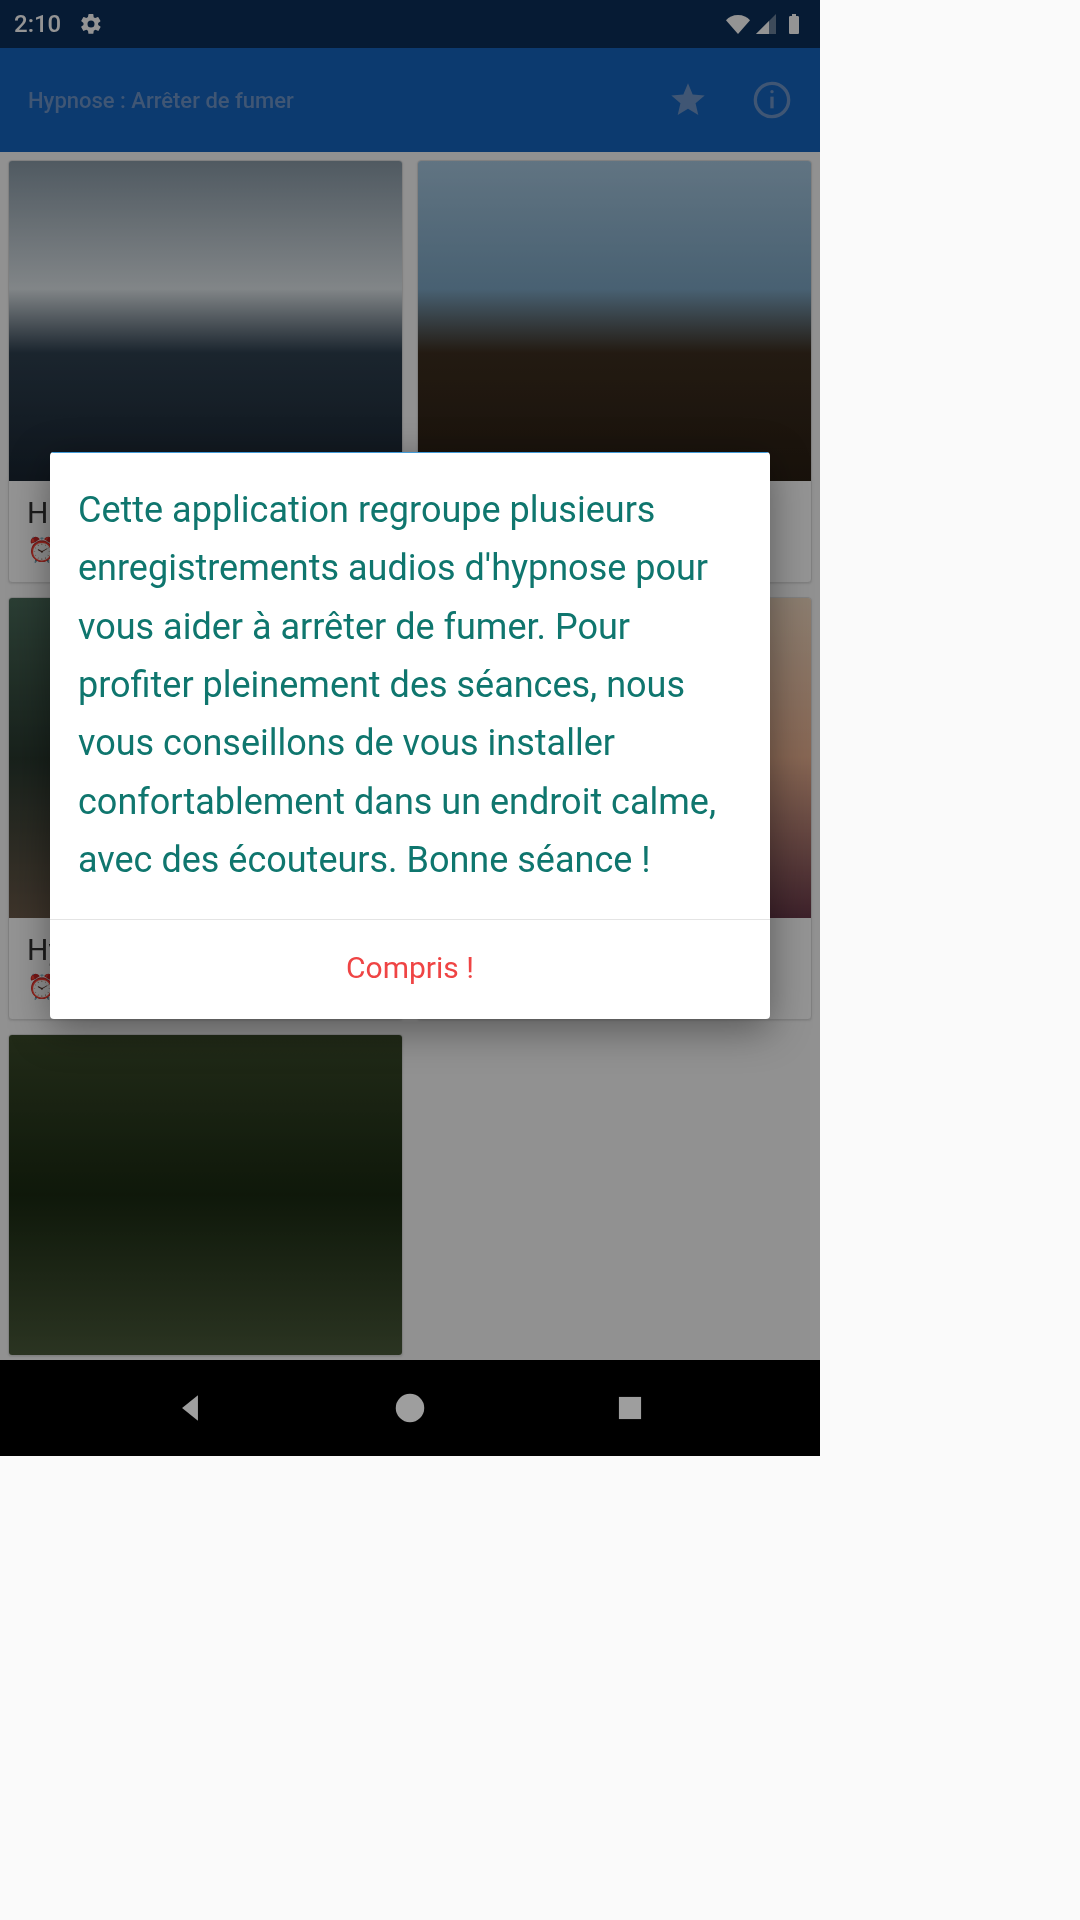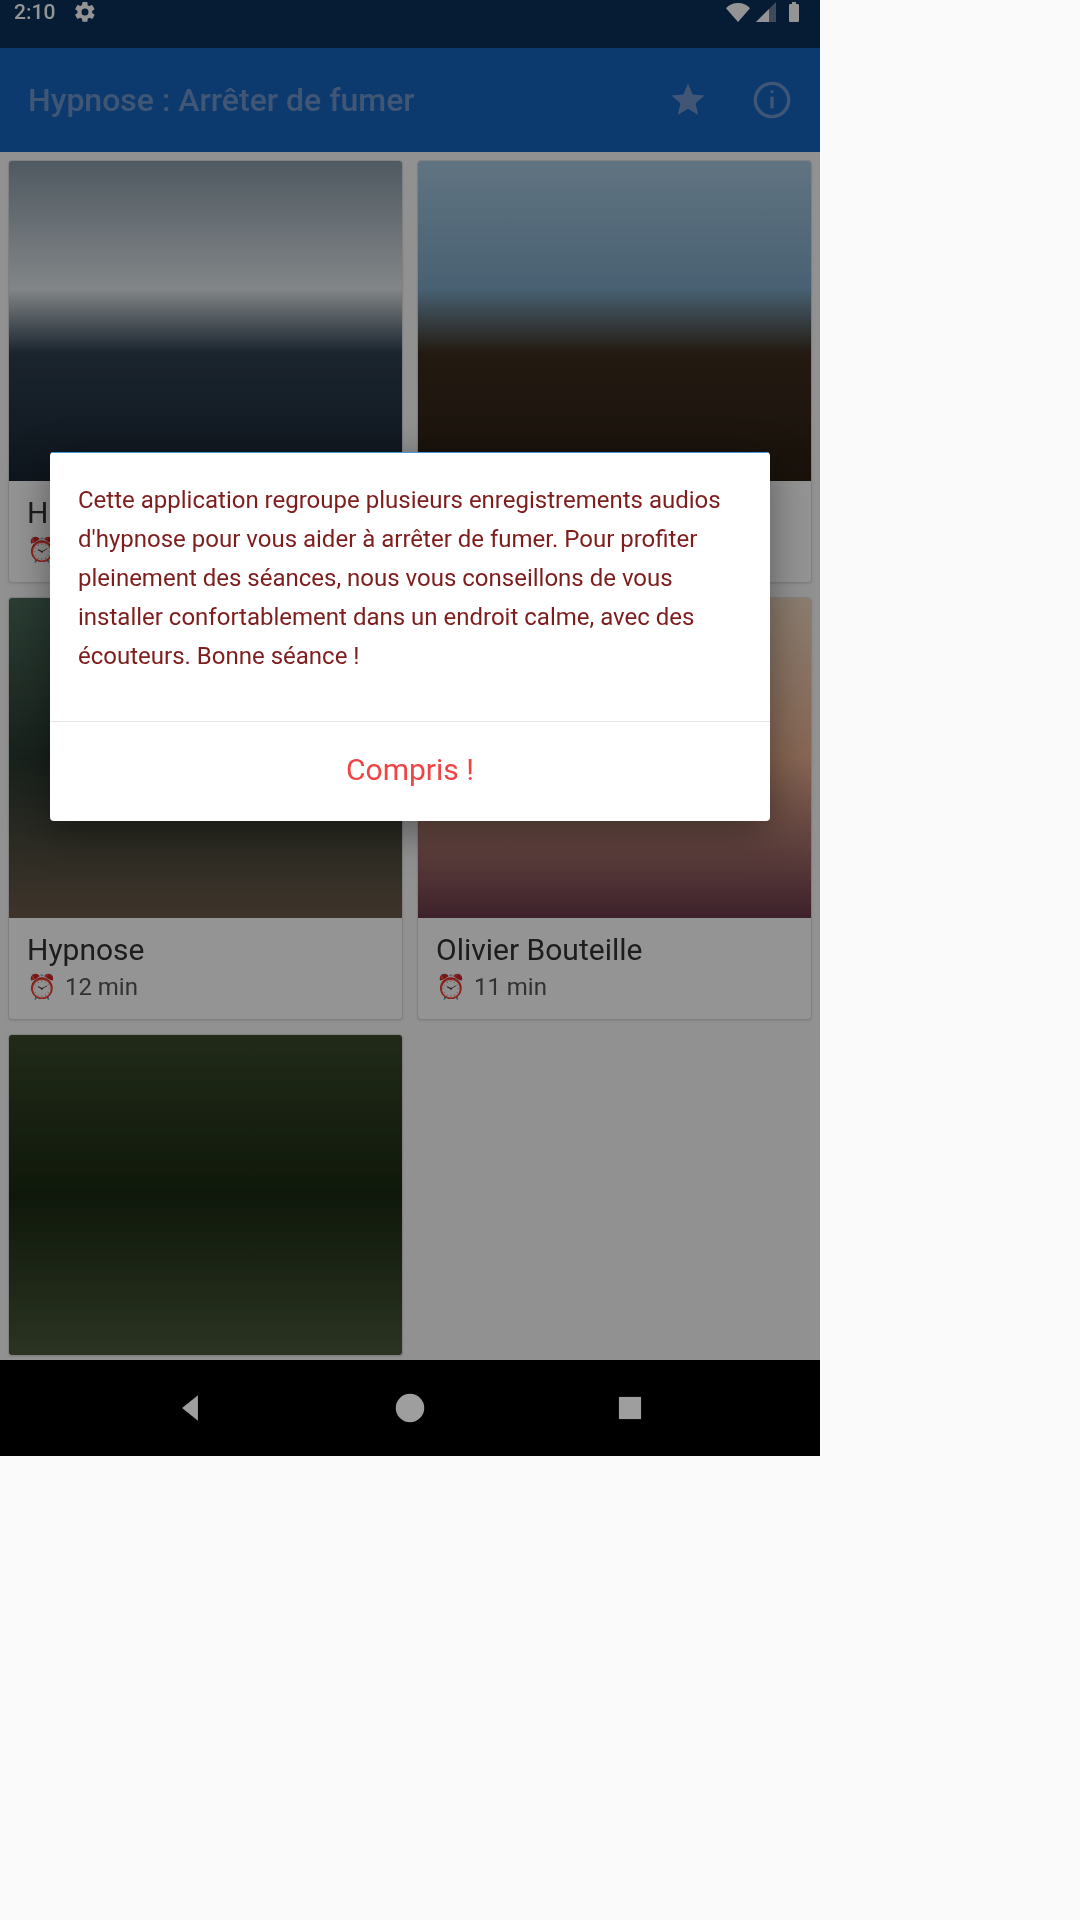--- a/index.html
+++ b/index.html
@@ -5,43 +5,43 @@
   * { margin: 0; padding: 0; box-sizing: border-box; }
   html, body { width: 820px; height: 1456px; overflow: hidden; font-family: Roboto, Arial, sans-serif; }
   body { background: #fafafa; position: relative; }
 
   
   .status-bar {
     height: 48px;
     background: #0b2f5a;
     color: #fff;
     display: flex;
-    align-items: flex-start;
+    align-items: center;
     justify-content: space-between;
     padding: 0 14px;
-    font-size: 21px;
+    font-size: 24px;
     font-weight: 500;
   }
   .status-left { display: flex; align-items: center; gap: 18px; }
   .status-right { display: flex; align-items: center; gap: 4px; }
   .gear-icon { width: 24px; height: 24px; }
   .wifi-icon, .signal-icon, .battery-icon { width: 24px; height: 24px; display:inline-block; }
 
   
   .app-bar {
     height: 104px;
     background: #1565c0;
     display: flex;
     align-items: center;
     justify-content: space-between;
     padding: 0 28px;
   }
   .app-title {
     color: #6f95c8;
-    font-size: 32px;
+    font-size: 22px;
     font-weight: 500;
   }
   .app-actions { display: flex; align-items: center; gap: 44px; }
   .star-icon, .info-icon { width: 40px; height: 40px; }
 
   
   .grid {
     display: grid;
     grid-template-columns: 1fr 1fr;
     gap: 14px;
@@ -88,24 +88,24 @@
     overflow: hidden;
   }
   .dialog-title {
     color: #429bd8;
     font-size: 34px;
     font-weight: 400;
     padding: 32px 28px 18px;
   }
   .dialog-divider { height: 1px; background: #429bd8; margin: 0; }
   .dialog-body {
-    padding: 28px 28px 46px;
-    font-size: 24px;
+    padding: 28px 28px 30px;
+    font-size: 36px;
     line-height: 1.62;
-    color: #7f1d1d;
+    color: #0f766e;
     border-bottom: 1px solid #e4e4e4;
   }
   .dialog-action {
     text-align: center;
     padding: 30px 0 34px;
     font-size: 30px;
     color: #ef4444;
     cursor: pointer;
   }
 

